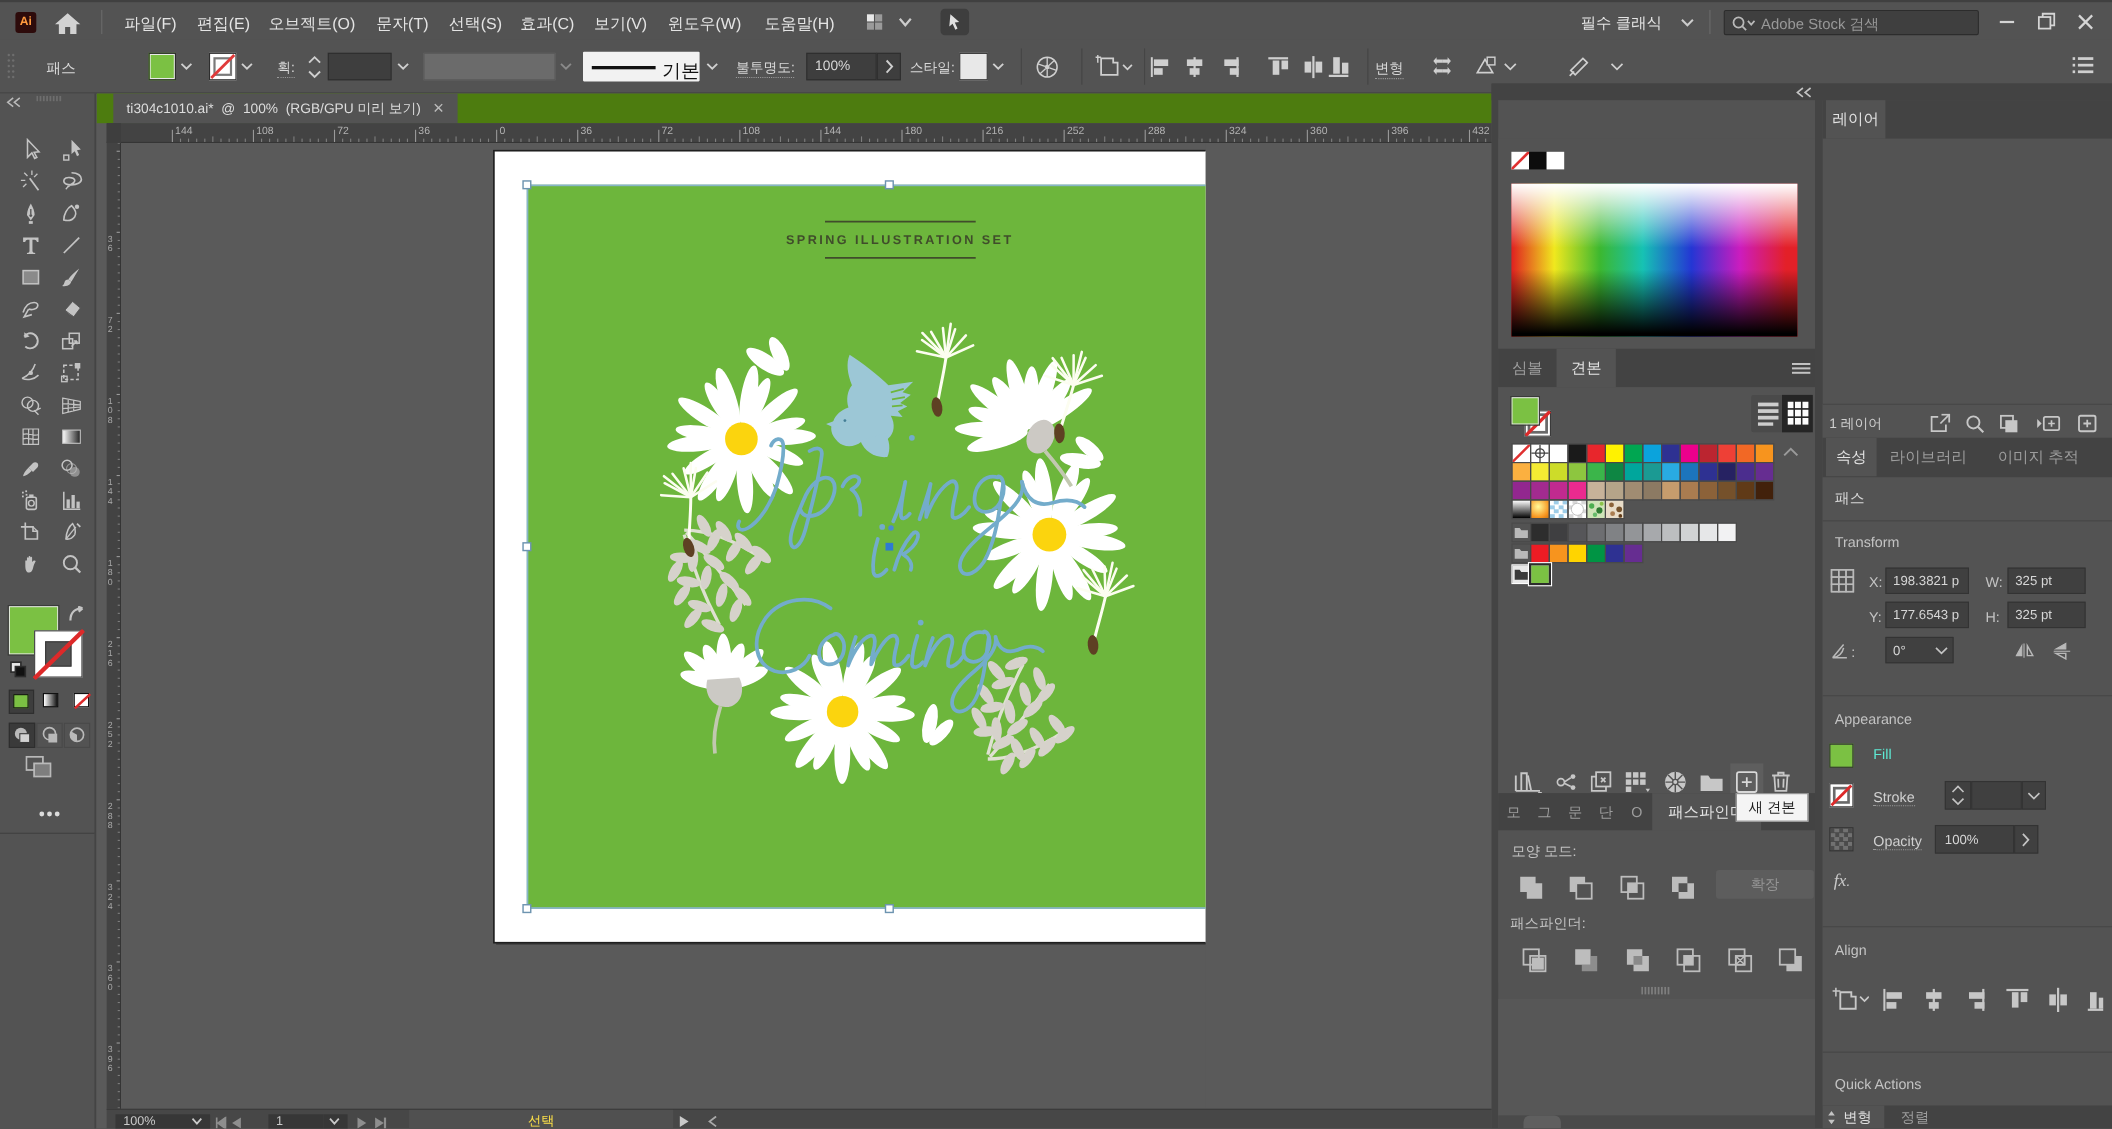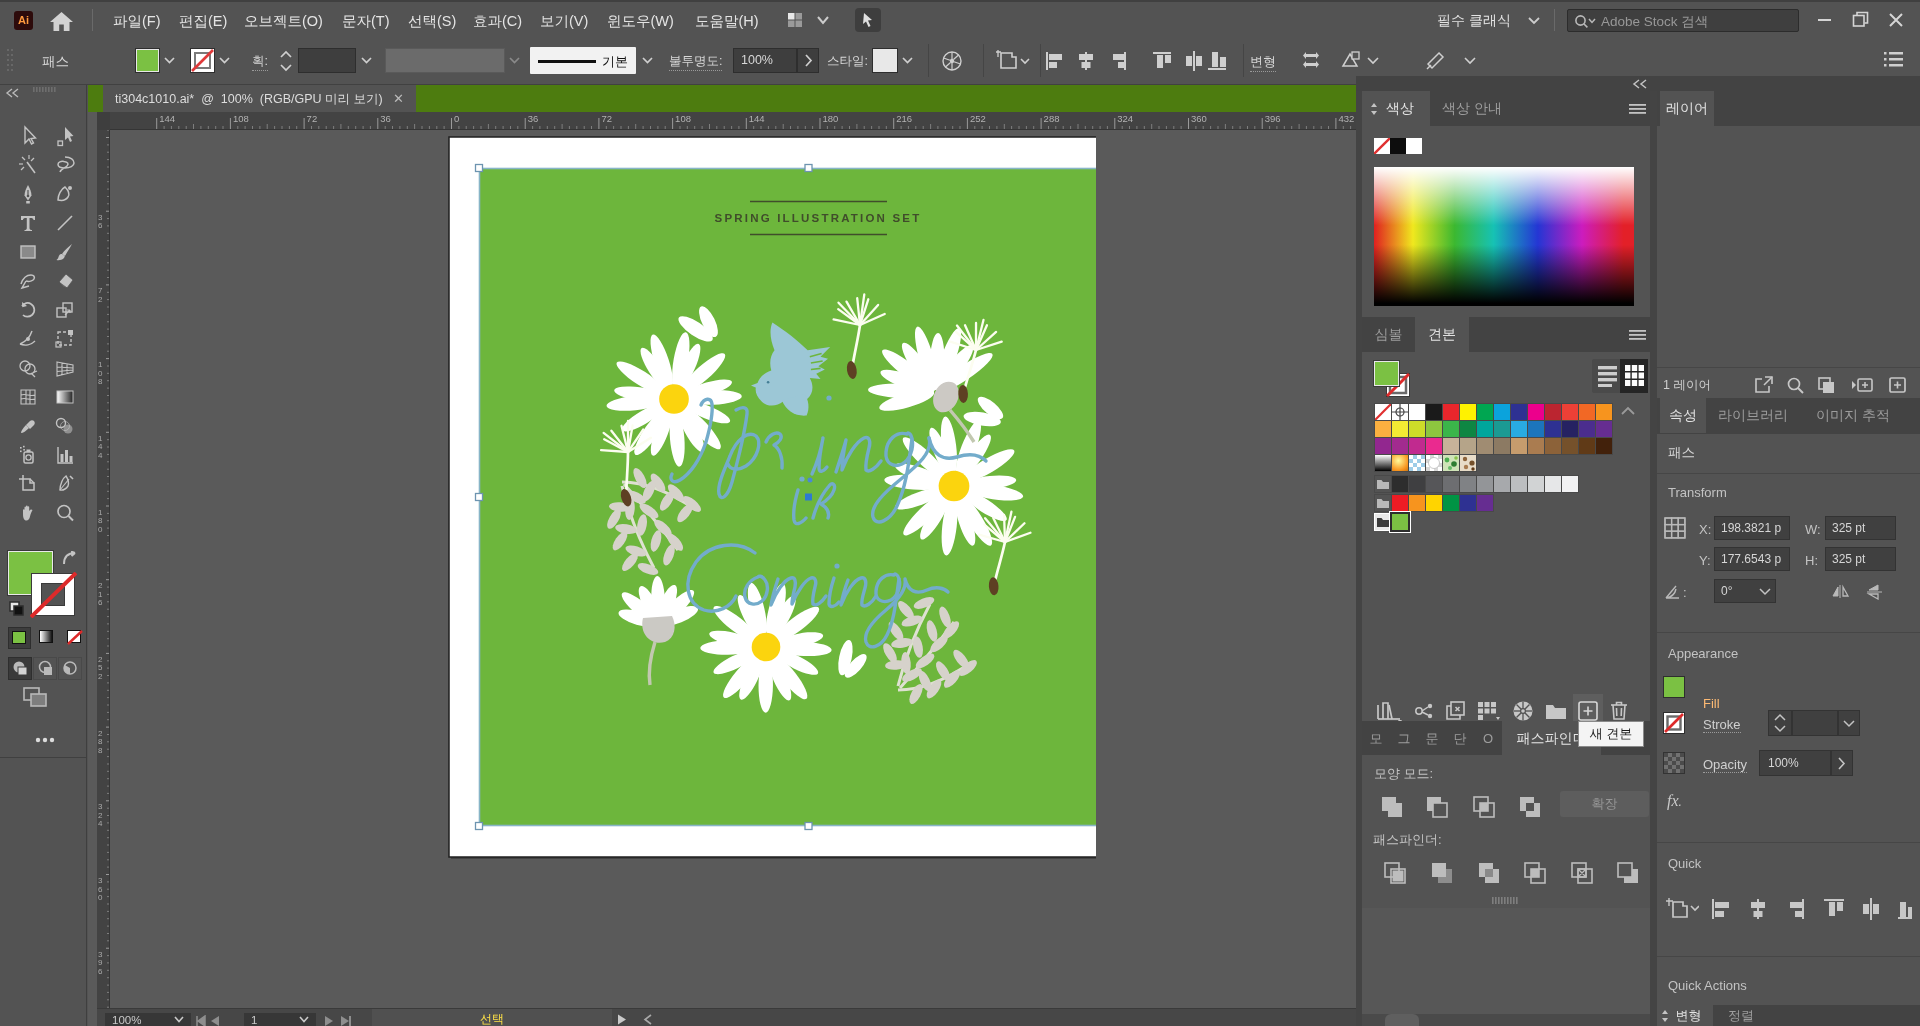--- a/index.html
+++ b/index.html
@@ -124,21 +124,21 @@
  <div class="cb-box" style="left:298px;top:12px;width:58px;height:25px"></div>
  <svg class="abs" style="left:360px;top:20px" width="13" height="9" viewBox="0 0 13 9">
         <path d="M2 2 l4.5 4.5 L11 2" stroke="#cfcfcf" stroke-width="1.7" fill="none"></path>
       </svg>
  <div class="abs" style="left:385px;top:12px;width:120px;height:25px;background:#6b6b6b;border:1px solid #5a5a5a"></div>
  <svg class="abs" style="left:508px;top:20px" width="13" height="9" viewBox="0 0 13 9">
         <path d="M2 2 l4.5 4.5 L11 2" stroke="#8a8a8a" stroke-width="1.7" fill="none"></path>
       </svg>
  <div class="abs" style="left:530px;top:11px;width:106px;height:27px;background:#f2f2f2;border-radius:1px">
    <div class="abs" style="left:8px;top:13px;width:58px;height:2.5px;background:#111"></div>
-   <div class="abs" style="left:72px;top:6px;color:#111;font-size:13px">기본</div>
+   <div class="abs" style="left:72px;top:6px;color:#111;font-size:17px">기본</div>
  </div>
  <svg class="abs" style="left:641px;top:20px" width="13" height="9" viewBox="0 0 13 9">
         <path d="M2 2 l4.5 4.5 L11 2" stroke="#cfcfcf" stroke-width="1.7" fill="none"></path>
       </svg>
  <div class="cb-label" style="left:669px;top:17px;border-bottom:1px dotted #9a9a9a">불투명도:</div>
  <div class="cb-box" style="left:733px;top:12px;width:64px;height:25px;color:#d8d8d8;font-size:12.5px;line-height:23px;padding-left:7px">100%</div>
  <div class="cb-box" style="left:797px;top:12px;width:22px;height:25px"><svg width="20" height="23">
           <path d="M8 6 l5 5.5 l-5 5.5" stroke="#cfcfcf" stroke-width="1.7" fill="none"></path>
         </svg></div>
  <div class="cb-label" style="left:827px;top:17px">스타일:</div>
@@ -1101,34 +1101,20 @@
 </div>
 
 <div id="dock">
  <div class="abs" style="left:0;top:0;width:564px;height:15px;background:#434343"></div>
  <svg class="abs" style="left:276px;top:3px" width="16" height="10" viewBox="0 0 16 10">
         <path d="M7 1 L2 5 L7 9 M14 1 L9 5 L14 9" stroke="#c3c3c3" stroke-width="1.5" fill="none"></path>
       </svg>
 
  <div class="abs" style="left:6px;top:15px;width:288px;height:935px;background:#535353">
 
-  <div class="panel-tabstrip" style="left:0;top:0">
-   <div class="ptab on" style="left:0;top:0;width:68px">&nbsp;&nbsp;색상</div>
-   <svg class="abs" style="left:8px;top:12px" width="8" height="12" viewBox="0 0 8 12">
-            <path d="M4 0 L7 4 L1 4 Z M4 12 L7 8 L1 8 Z" fill="#c3c3c3"></path>
-          </svg>
-   <div class="ptab" style="left:68px;top:0;width:84px">색상 안내</div>
-   <svg class="abs" style="left:267px;top:13px" width="17" height="10" viewBox="0 0 17 10">
-            <g fill="#c3c3c3">
-              <rect x="0" y="0" width="17" height="1.8"></rect>
-              <rect x="0" y="4" width="17" height="1.8"></rect>
-              <rect x="0" y="8" width="17" height="1.8"></rect>
-            </g>
-          </svg>
-  </div>
   <div class="abs" style="left:0;top:35px;width:288px;height:190px;background:#535353">
    <div class="abs" style="left:12px;top:12px;width:16px;height:16px;background:#fff"><svg width="16" height="16">
               <path d="M0 16 L16 0" stroke="#e03030" stroke-width="2.4"></path>
             </svg></div>
    <div class="abs" style="left:28px;top:12px;width:16px;height:16px;background:#0d0d0d"></div>
    <div class="abs" style="left:44px;top:12px;width:16px;height:16px;background:#ffffff"></div>
    <div class="abs" style="left:12px;top:41px;width:260px;height:139px;background:
      linear-gradient(to bottom, rgba(255,255,255,1) 0%, rgba(255,255,255,0) 42%, rgba(0,0,0,0) 56%, rgba(0,0,0,1) 98%),
      linear-gradient(to right, #e02020 0%, #f0e81e 15%, #3cb830 31%, #16c2b4 46%, #2436d4 63%, #cc1cbe 80%, #e32028 96%);"></div>
   </div>
@@ -1493,21 +1479,21 @@
             <path d="M8 2 L8 15 M6 4 L1 13 L6 13 Z" fill="#b9b9b9" stroke="#b9b9b9" stroke-width="1"></path>
             <path d="M11 4 L16 13 L11 13 Z" fill="none" stroke="#b9b9b9" stroke-width="1.3"></path>
           </svg>
     <svg class="abs" style="left:208px;top:149px" width="19" height="17" viewBox="0 0 19 17">
             <path d="M2 8 L17 8 M4 6 L13 1 L13 6 Z" fill="#b9b9b9" stroke="#b9b9b9" stroke-width="1" transform="translate(0,1)"></path>
             <path d="M4 11 L13 16 L13 11 Z" fill="none" stroke="#b9b9b9" stroke-width="1.3"></path>
           </svg>
     <div class="abs" style="left:0;top:198px;width:263px;height:1px;background:#464646"></div>
     <div class="abs" style="left:11px;top:212px;color:#c3c3c3;font-size:13px">Appearance</div>
     <div class="abs" style="left:6px;top:242px;width:22px;height:22px;background:#7bc143;border:1px solid #2e2e2e"></div>
-    <div class="abs" style="left:46px;top:262px;color:#fdba74;font-size:13px">Fill</div>
+    <div class="abs" style="left:46px;top:244px;color:#5eead4;font-size:13px">Fill</div>
     <div class="abs" style="left:6px;top:278px;width:22px;height:22px;background:#fff;border:1px solid #2e2e2e"><svg width="20" height="20">
               <rect x="3.5" y="3.5" width="13" height="13" fill="none" stroke="#6a6a6a" stroke-width="2.4"></rect>
               <path d="M1 19 L19 1" stroke="#dd2a2a" stroke-width="2.6"></path>
             </svg></div>
     <div class="abs" style="left:46px;top:283px;color:#d0d0d0;font-size:13px;border-bottom:1px dotted #9a9a9a">Stroke</div>
     <div class="abs" style="left:111px;top:276px;width:24px;height:26px;background:#404040;border:1px solid #333"><svg width="22" height="24" viewBox="0 0 22 24">
               <path d="M6 9 L11 4 L16 9" stroke="#c3c3c3" stroke-width="1.5" fill="none"></path>
               <path d="M6 15 L11 20 L16 15" stroke="#c3c3c3" stroke-width="1.5" fill="none"></path>
             </svg></div>
     <div class="ifield" style="left:135px;top:276px;width:46px;height:26px"></div>
@@ -1515,21 +1501,21 @@
               <path d="M5 10 l5 5 l5 -5" stroke="#c3c3c3" stroke-width="1.5" fill="none"></path>
             </svg></div>
     <div class="abs" style="left:6px;top:318px;width:22px;height:22px;border:1px solid #2e2e2e;background:repeating-conic-gradient(#777 0 25%,#4a4a4a 0 50%);background-size:8px 8px;opacity:0.85"></div>
     <div class="abs" style="left:46px;top:323px;color:#d0d0d0;font-size:13px;border-bottom:1px dotted #9a9a9a">Opacity</div>
     <div class="ifield" style="left:102px;top:316px;width:72px;height:26px;line-height:24px;padding-left:8px">100%</div>
     <div class="abs" style="left:174px;top:316px;width:22px;height:26px;background:#404040;border:1px solid #333"><svg width="20" height="24">
               <path d="M7 7 l5 5.5 l-5 5.5" stroke="#c3c3c3" stroke-width="1.6" fill="none"></path>
             </svg></div>
     <div class="abs" style="left:10px;top:358px;color:#c9c9c9;font-size:16px;font-style:italic;font-family:'Liberation Serif',serif">fx<span style="font-size:13px">.</span></div>
     <div class="abs" style="left:0;top:408px;width:263px;height:1px;background:#464646"></div>
-    <div class="abs" style="left:11px;top:422px;color:#c3c3c3;font-size:13px">Quick</div>
+    <div class="abs" style="left:11px;top:422px;color:#c3c3c3;font-size:13px">Align</div>
     <svg class="abs" style="left:8px;top:462px" width="34" height="26" viewBox="0 0 34 26">
             <path d="M8 6 L18 6 L18 10 L22 10 L22 21 L8 21 Z" fill="none" stroke="#c7c7c7" stroke-width="1.7"></path>
             <path d="M4 10 L4 2 M1 5 L8 5" stroke="#c7c7c7" stroke-width="1.4"></path>
             <path d="M26 10 l4 4 l4 -4" fill="none" stroke="#c7c7c7" stroke-width="1.6"></path>
           </svg>
     <svg class="abs" style="left:55px;top:463px" width="200" height="24" viewBox="0 0 200 24">
       <g fill="#c7c7c7">
               <rect x="0" y="2" width="2" height="20"></rect>
               <rect x="3" y="5" width="14" height="6"></rect>
               <rect x="3" y="14" width="9" height="6"></rect>

